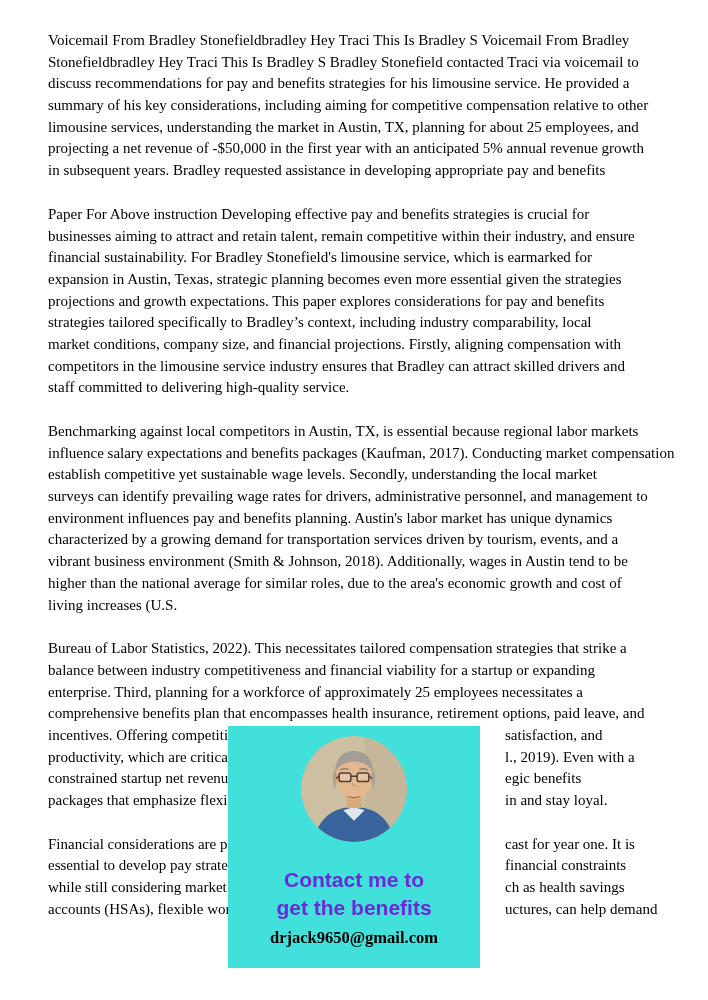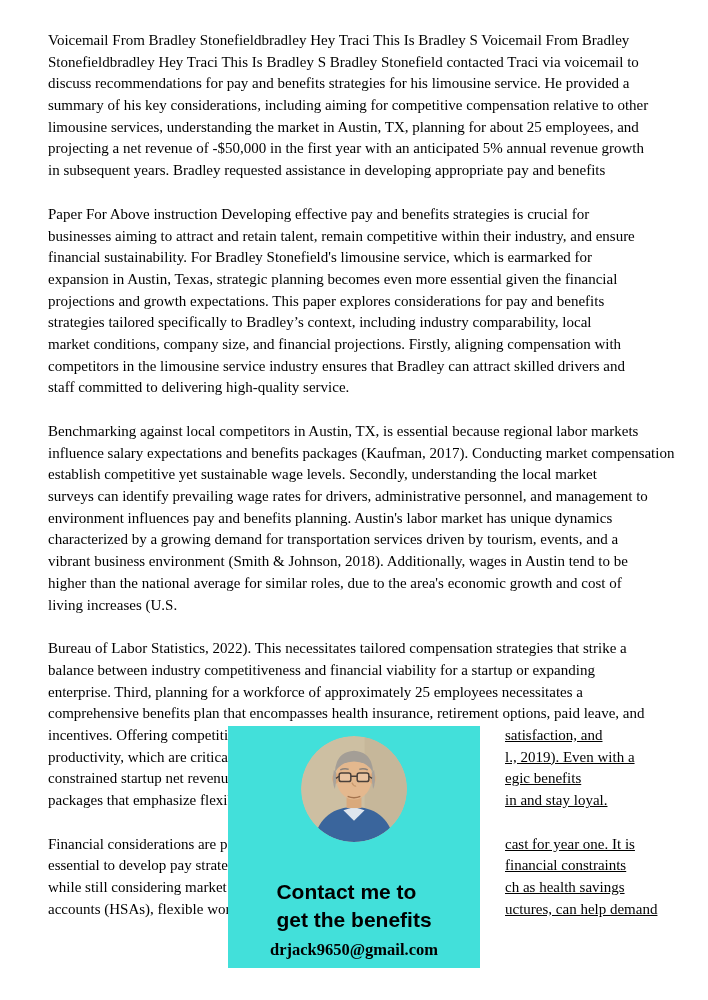--- a/index.html
+++ b/index.html
@@ -32,21 +32,20 @@
   }
   .line {
     position: relative;
     white-space: nowrap;
     height: 21.7px;
   }
   .frag-right {
     position: absolute;
     left: 457px;
     top: 0;
-    text-decoration: underline;
   }
   
   #ad-card {
     position: absolute;
     left: 228px;
     top: 726px;
     width: 252px;
     height: 242px;
     background: #42e0da;
     z-index: 10;
@@ -56,26 +55,27 @@
   }
   #ad-photo {
     margin-top: 10px;
     width: 106px;
     height: 106px;
     border-radius: 50%;
     overflow: hidden;
     flex: 0 0 auto;
   }
   #ad-headline {
-    margin-top: 36px;
+    margin-top: 24px;
+    text-align: center;
     font-family: "Liberation Sans", sans-serif;
     font-weight: bold;
     font-size: 21px;
     line-height: 28px;
-    color: #000000;
+    color: #6d28d9;
   }
   #ad-email {
     margin-top: 6px;
     text-align: center;
     font-family: "Liberation Serif", serif;
     font-weight: bold;
     font-size: 16.5px;
     color: #000000;
   }
 </style>
@@ -91,21 +91,21 @@
         <div class="line">discuss recommendations for pay and benefits strategies for his limousine service. He provided a</div>
         <div class="line">summary of his key considerations, including aiming for competitive compensation relative to other</div>
         <div class="line">limousine services, understanding the market in Austin, TX, planning for about 25 employees, and</div>
         <div class="line">projecting a net revenue of -$50,000 in the first year with an anticipated 5% annual revenue growth</div>
         <div class="line">in subsequent years. Bradley requested assistance in developing appropriate pay and benefits</div>
       </div>
       <div class="para">
         <div class="line">Paper For Above instruction Developing effective pay and benefits strategies is crucial for</div>
         <div class="line">businesses aiming to attract and retain talent, remain competitive within their industry, and ensure</div>
         <div class="line">financial sustainability. For Bradley Stonefield's limousine service, which is earmarked for</div>
-        <div class="line">expansion in Austin, Texas, strategic planning becomes even more essential given the financial</div>
+        <div class="line">expansion in Austin, Texas, strategic planning becomes even more essential given the strategies</div>
         <div class="line">projections and growth expectations. This paper explores considerations for pay and benefits</div>
         <div class="line">strategies tailored specifically to Bradley’s context, including industry comparability, local</div>
         <div class="line">market conditions, company size, and financial projections. Firstly, aligning compensation with</div>
         <div class="line">competitors in the limousine service industry ensures that Bradley can attract skilled drivers and</div>
         <div class="line">staff committed to delivering high-quality service.</div>
       </div>
       <div class="para">
         <div class="line">Benchmarking against local competitors in Austin, TX, is essential because regional labor markets</div>
         <div class="line">influence salary expectations and benefits packages (Kaufman, 2017). Conducting market compensation</div>
         <div class="line">establish competitive yet sustainable wage levels. Secondly, understanding the local market</div>

